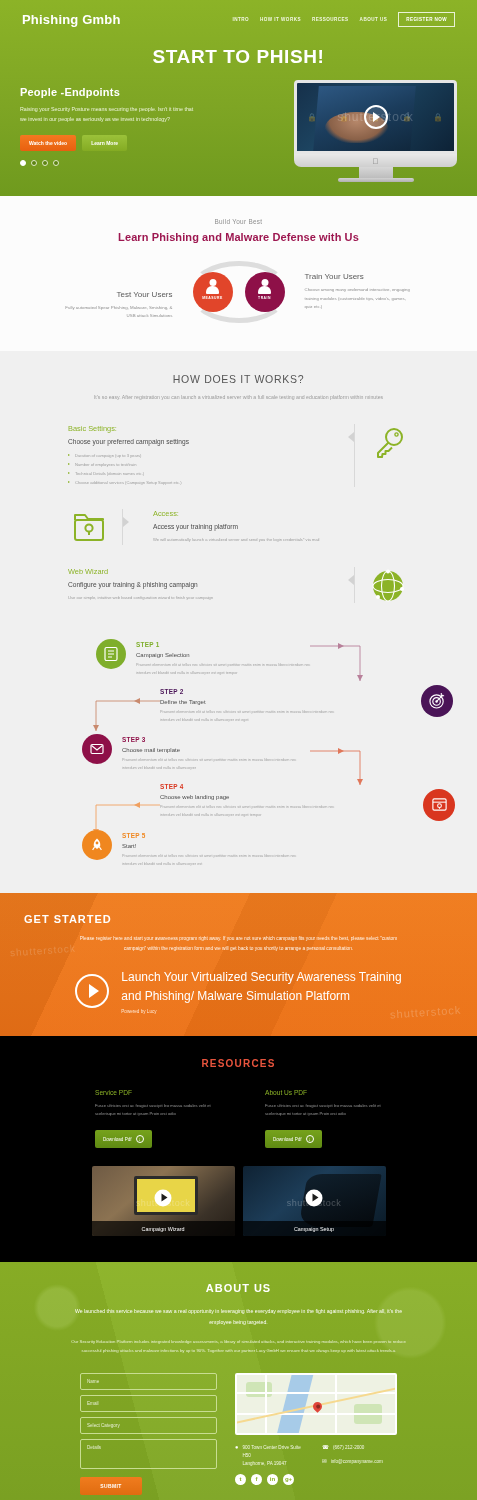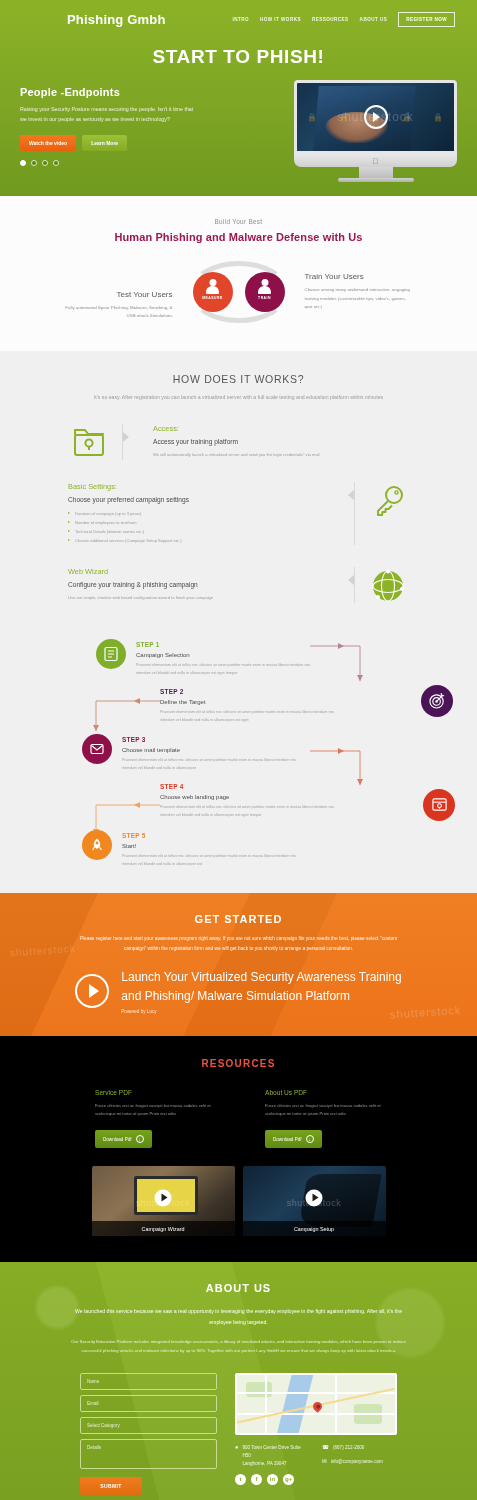--- a/index.html
+++ b/index.html
@@ -14,21 +14,20 @@
 
   
   .hero {
     background: linear-gradient(180deg,#8cb327 0%,#7ea524 55%,#6f9a1e 100%);
     padding: 0 0 14px 0;
     position: relative;
   }
   .navbar {
     display: flex; align-items: center;
     padding: 12px 22px 10px 22px;
-    margin-left: 45px;
   }
   .brand {
     color: #fff; font-size: 13px; font-weight: bold; letter-spacing: .2px;
     flex: 0 0 auto;
   }
   .navlinks {
     margin-left: auto; display: flex; align-items: center; gap: 11px;
   }
   .navlink {
     color: #f2f7e4; font-size: 4.6px; letter-spacing: .45px; font-weight: bold;
@@ -229,22 +228,23 @@
   .gs-wm {
     position: absolute; right: 16px; bottom: 18px; color: rgba(255,255,255,.22);
     font-size: 11px; letter-spacing: 1px; transform: rotate(-4deg);
   }
   .gs-wm2 {
     position: absolute; left: 10px; top: 52px; color: rgba(255,255,255,.18);
     font-size: 10px; letter-spacing: 1px; transform: rotate(-4deg);
   }
   .gs-inner { position: relative; }
   .gs-title {
-    text-align: center; color: #fff; font-size: 11px; font-weight: bold;
+    text-align: left; color: #fff; font-size: 11px; font-weight: bold;
     letter-spacing: 1px;
+    padding-left: 24px;
   }
   .gs-p {
     text-align: center; color: #fff7ef; font-size: 4.8px; line-height: 2.05;
     margin: 9px auto 0 auto; max-width: 330px;
   }
   .gs-cta { display: flex; align-items: center; justify-content: center; gap: 12px; margin-top: 14px; }
   .gs-play {
     width: 34px; height: 34px; border-radius: 50%; border: 2px solid #fff;
     display: flex; align-items: center; justify-content: center; flex: 0 0 34px;
   }
@@ -449,21 +449,21 @@
           <span class="apple"></span>
         </div>
         <div class="imac-neck"></div>
         <div class="imac-base"></div>
       </div>
     </div>
   </section>
 
   <section class="build">
     <div class="build-kicker">Build Your Best</div>
-    <div class="build-title">Human Phishing and Malware Defense with Us</div>
+    <div class="build-title">Learn Phishing and Malware Defense with Us</div>
 
     <div class="mt-wrap">
       <div class="mt-text left">
         <div class="mt-h">Test Your Users</div>
         <div class="mt-p">Fully automated Spear Phishing, Malware, Smishing, &amp; USB attack Simulations</div>
       </div>
 
       <div class="badges">
         <div class="arc"></div>
         <div class="badge measure">
@@ -479,59 +479,59 @@
       <div class="mt-text right">
         <div class="mt-h">Train Your Users</div>
         <div class="mt-p">Choose among many ondemand interactive, engaging training modules (customizable tips, video's, games, quiz etc.)</div>
       </div>
     </div>
   </section>
 
   <section class="how">
     <div class="how-title">HOW DOES IT WORKS?</div>
     <div class="how-sub">It's so easy. After registration you can launch a virtualized server with a full scale testing and education platform within minutes</div>
-
-    <div class="block reverse">
-      <div class="blk-text right">
-        <div class="blk-h1">Access:</div>
-        <div class="blk-h2">Access your training platform</div>
-        <div class="blk-p">We will automatically launch a virtualized server and send you the login credentials* via mail</div>
-      </div>
-      <div class="divider-v">
-          <span class="caret right"></span>
-        </div>
-      <div class="blk-icon">
-        <svg width="34" height="32" viewBox="0 0 34 32">
-          <path d="M3 9 L3 4 L13 4 L16 8 L31 8 L31 9" fill="none" stroke="#8cb327" stroke-width="2" stroke-linejoin="round"></path>
-          <rect x="3" y="9" width="28" height="20" rx="2" fill="none" stroke="#8cb327" stroke-width="2"></rect>
-          <circle cx="17" cy="17" r="3.6" fill="none" stroke="#8cb327" stroke-width="2"></circle>
-          <path d="M17 20 L17 24" stroke="#8cb327" stroke-width="2"></path>
-        </svg>
-      </div>
-    </div>
 
     <div class="block">
       <div class="blk-text">
         <div class="blk-h1">Basic Settings:</div>
         <div class="blk-h2">Choose your preferred campaign settings</div>
         <ul class="blk-list">
           <li>Duration of campaign (up to 3 years)</li>
           <li>Number of employees to test/train</li>
           <li>Technical Details (domain names etc.)</li>
           <li>Choose additional services (Campaign Setup Support etc.)</li>
         </ul>
       </div>
       <div class="divider-v">
           <span class="caret left"></span>
         </div>
       <div class="blk-icon">
         <svg width="34" height="34" viewBox="0 0 34 34">
           <circle cx="23" cy="11" r="8" fill="none" stroke="#8cb327" stroke-width="2"></circle>
           <circle cx="25.5" cy="8.5" r="1.6" fill="none" stroke="#8cb327" stroke-width="1.4"></circle>
           <path d="M17.5 16.5 L7 27 L7 31 L11 31 L11.5 28 L14.5 28 L14.5 25 L17.5 25 L21 21.5" fill="none" stroke="#8cb327" stroke-width="2" stroke-linejoin="round"></path>
+        </svg>
+      </div>
+    </div>
+
+    <div class="block reverse">
+      <div class="blk-text right">
+        <div class="blk-h1">Access:</div>
+        <div class="blk-h2">Access your training platform</div>
+        <div class="blk-p">We will automatically launch a virtualized server and send you the login credentials* via mail</div>
+      </div>
+      <div class="divider-v">
+          <span class="caret right"></span>
+        </div>
+      <div class="blk-icon">
+        <svg width="34" height="32" viewBox="0 0 34 32">
+          <path d="M3 9 L3 4 L13 4 L16 8 L31 8 L31 9" fill="none" stroke="#8cb327" stroke-width="2" stroke-linejoin="round"></path>
+          <rect x="3" y="9" width="28" height="20" rx="2" fill="none" stroke="#8cb327" stroke-width="2"></rect>
+          <circle cx="17" cy="17" r="3.6" fill="none" stroke="#8cb327" stroke-width="2"></circle>
+          <path d="M17 20 L17 24" stroke="#8cb327" stroke-width="2"></path>
         </svg>
       </div>
     </div>
 
     <div class="block">
       <div class="blk-text">
         <div class="blk-h1">Web Wizard</div>
         <div class="blk-h2">Configure your training &amp; phishing campaign</div>
         <div class="blk-p">Use our simple, intuitive web based configuration wizard to finish your campaign</div>
       </div>

